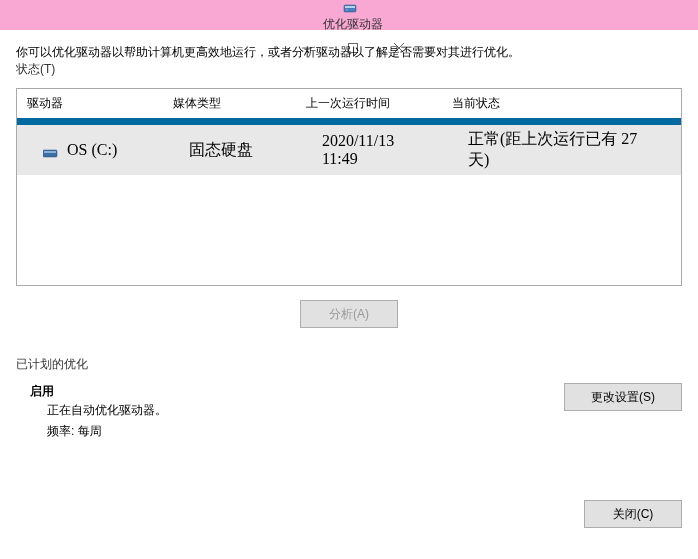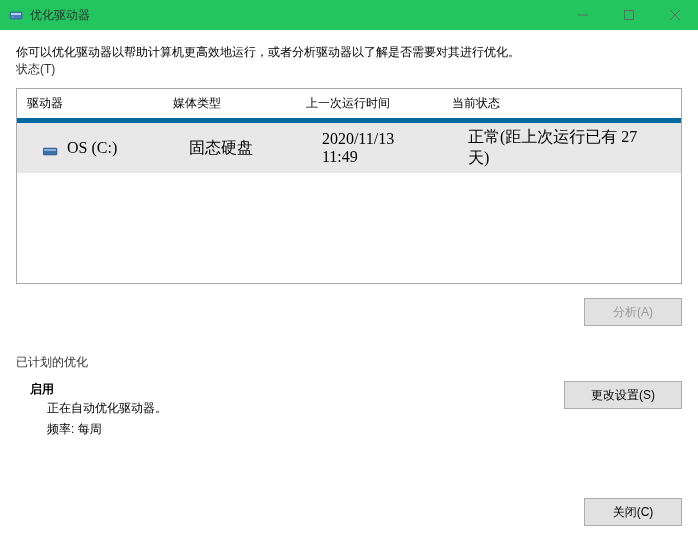--- a/index.html
+++ b/index.html
@@ -10,21 +10,22 @@
   color: #000;
   width: 698px;
   height: 559px;
   overflow: hidden;
 }
 .titlebar {
   height: 30px;
   display: flex;
   align-items: center;
   padding-left: 8px;
-  background: #22c55e;
+  background: #f9a8d4;
+  flex-direction: column;
 }
 .titlebar-icon {
   width: 16px;
   height: 16px;
   margin-right: 6px;
 }
 .titlebar-title {
   flex: 1;
   font-size: 12px;
   color: #333;
@@ -59,21 +60,21 @@
 }
 .drive-table {
   width: 100%;
   border-collapse: collapse;
 }
 .drive-table th {
   text-align: left;
   font-weight: normal;
   padding: 6px 10px;
   background: #fff;
-  border-bottom: 5px solid #0369a1;
+  border-bottom: 7px solid #0369a1;
   font-size: 12px;
 }
 .drive-table td {
   padding: 4px 26px;
   font-size: 16px;
   font-family: Liberation Serif, serif;
 }
 .drive-table tr.selected td {
   background: #e8e8e8;
 }
@@ -82,21 +83,21 @@
   width: 16px;
   height: 12px;
   margin-right: 4px;
   vertical-align: middle;
 }
 .table-body-spacer {
   height: 110px;
 }
 .action-row {
   display: flex;
-  justify-content: flex-end;
+  justify-content: center;
   gap: 18px;
   margin-bottom: 28px;
 }
 .btn {
   min-width: 98px;
   height: 28px;
   background: #e1e1e1;
   border: 1px solid #adadad;
   font-size: 12px;
   font-family: inherit;

